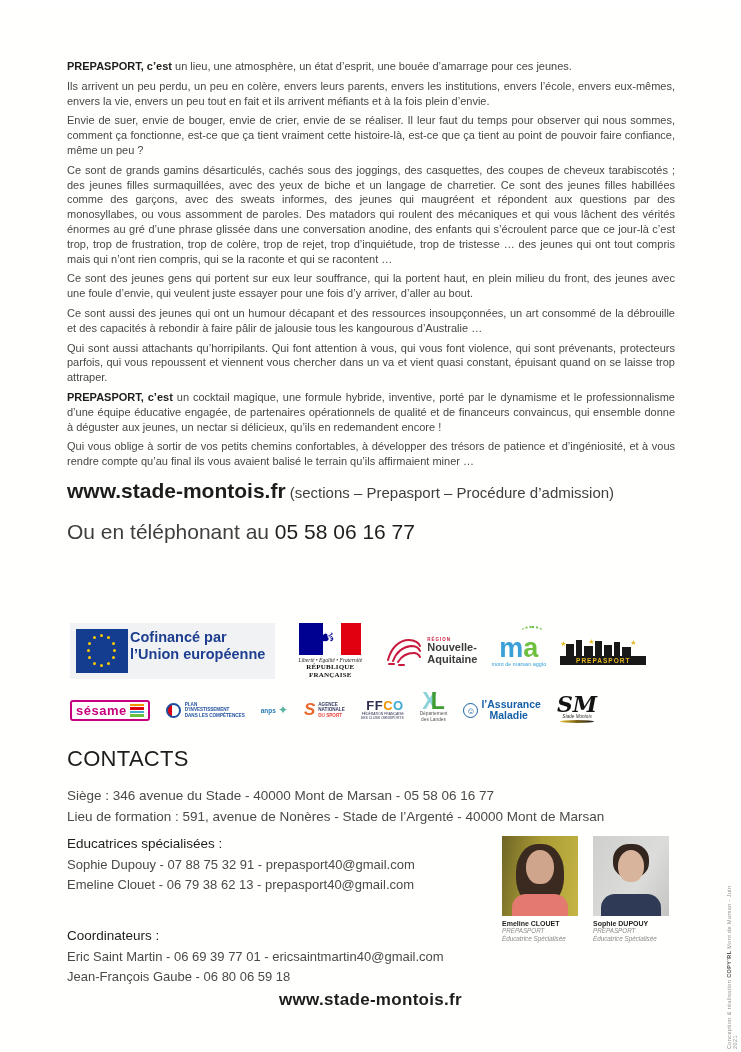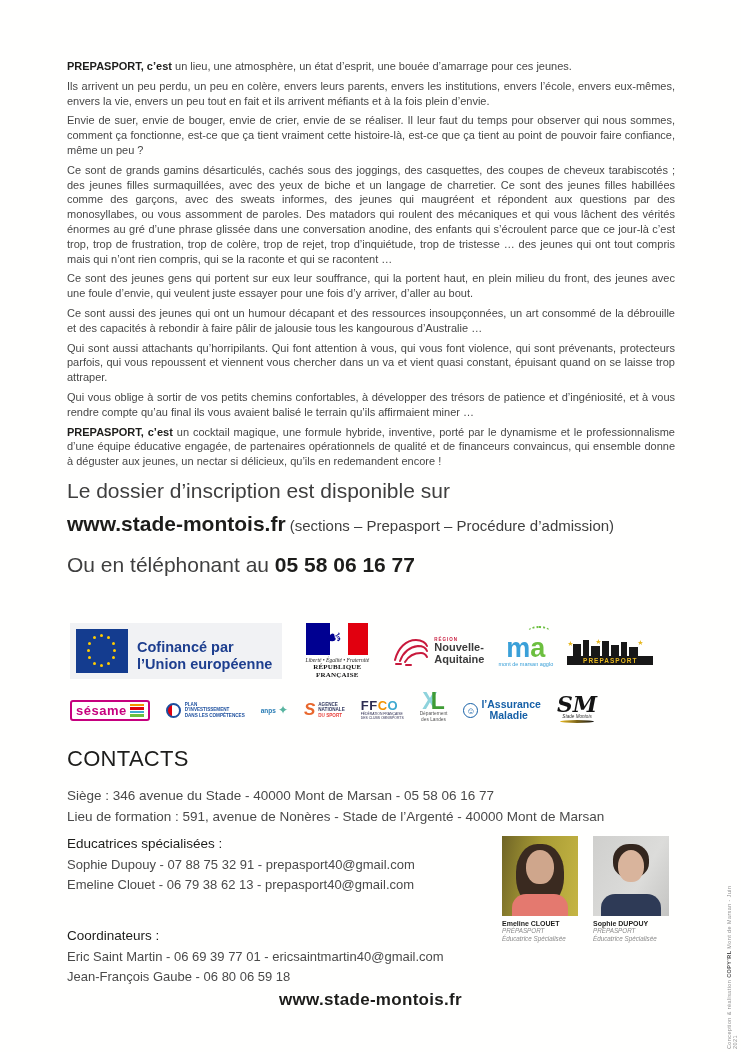--- a/index.html
+++ b/index.html
@@ -12,28 +12,28 @@
   .intro p { font-size:11px; line-height:14.8px; text-align:justify; color:#474747; margin-bottom:5px; }
   .intro p .lead { font-weight:bold; color:#1d1d1b; }
 
   
   .inscription { position:absolute; left:67px; top:470px; width:640px; }
   .inscription h1 { font-size:23px; font-weight:800; color:#1d1d1b; letter-spacing:.3px; margin-bottom:14px; }
   .ins-line { font-size:21px; color:#3f3f3f; line-height:33px; }
   .ins-site { font-size:21px; font-weight:bold; color:#1d1d1b; }
   .ins-note { font-size:15px; color:#3f3f3f; }
   .ins-phone-line { margin-top:6px; }
-  .ins-phone { font-weight:bold; color:#1d1d1b; }
+  .ins-phone { font-weight:normal; color:#1d1d1b; }
 
   
   .logos { position:absolute; left:70px; top:618px; width:610px; }
   .logo-row1 { display:flex; align-items:center; gap:14px; height:58px; }
   .logo-row2 { display:flex; align-items:center; gap:16px; height:48px; margin-top:6px; }
 
-  .eu-logo { display:flex; align-items:flex-end; background:#f1f2f4; padding:6px 10px 6px 6px; gap:9px; height:56px; }
+  .eu-logo { display:flex; align-items:flex-start; background:#f1f2f4; padding:6px 10px 6px 6px; gap:2px; height:56px; }
   .eu-flag { width:52px; height:44px; background:#143c8f; position:relative; flex:none; }
   .eu-text { color:#1e3f8f; font-weight:bold; font-size:14.5px; line-height:17px; }
 
   .rf-logo { width:82px; text-align:center; }
   .rf-flag { width:62px; height:32px; margin:0 auto; display:flex; position:relative; }
   .rf-flag .b { width:38%; background:#000091; } .rf-flag .w { width:30%; background:#fff; } .rf-flag .r { width:32%; background:#e1000f; }
   .rf-marianne { position:absolute; left:18px; top:4px; font-size:20px; color:#000091; line-height:20px; }
   .rf-motto { font-family:"Liberation Serif", serif; font-style:italic; font-size:5.5px; color:#222; margin-top:2px; }
   .rf-name { font-family:"Liberation Serif", serif; font-weight:bold; font-size:7px; color:#111; letter-spacing:.2px; }
 
@@ -65,21 +65,21 @@
 
   .anps-logo { display:flex; align-items:center; gap:2px; }
   .anps-word { font-size:6.5px; font-weight:bold; color:#2a7db5; }
   .anps-star { color:#58b4a0; font-size:12px; line-height:12px; }
 
   .ans-logo { display:flex; align-items:center; gap:3px; }
   .ans-s { font-size:17px; font-weight:800; font-style:italic; color:#e8672d; }
   .ans-text { font-size:4.6px; font-weight:bold; line-height:5.4px; color:#33395f; }
   .ans-text .red { color:#e8413c; }
 
-  .ffco-logo { text-align:left; }
+  .ffco-logo { text-align:right; }
   .ffco-word { font-size:13px; font-weight:800; letter-spacing:.5px; line-height:12px; }
   .ffco-ff { color:#2d2d52; } .ffco-c { color:#f39200; } .ffco-o { color:#3fa9d0; }
   .ffco-cap { font-size:3.4px; color:#2d2d52; line-height:4px; }
 
   .xl-logo { text-align:center; margin-top:-6px; }
   .xl-letters { font-size:23px; font-weight:900; line-height:20px; }
   .xl-x { color:#8ed3dc; } .xl-l { color:#3f9c35; margin-left:-7px; }
   .xl-cap { font-size:4.8px; color:#555; line-height:5.6px; }
 
   .am-logo { display:flex; align-items:center; gap:3px; }
@@ -136,26 +136,25 @@
 <div class="page">
 
   <div class="intro">
     <p><span class="lead">PREPASPORT, c’est</span><span>  un lieu, une atmosphère, un état d’esprit, une bouée d’amarrage pour ces jeunes.</span></p>
     <p><span class="lead"></span><span>Ils arrivent un peu perdu, un peu en colère, envers leurs parents, envers les institutions, envers l’école, envers eux-mêmes, envers la vie, envers un peu tout en fait et ils arrivent méfiants et à la fois plein d’envie.</span></p>
     <p><span class="lead"></span><span>Envie de suer, envie de bouger, envie de crier, envie de se réaliser. Il leur faut du temps pour observer qui nous sommes, comment ça fonctionne, est-ce que ça tient vraiment cette histoire-là, est-ce que ça tient au point de pouvoir faire confiance, même un peu ?</span></p>
     <p><span class="lead"></span><span>Ce sont de grands gamins désarticulés, cachés sous des joggings, des casquettes, des coupes de cheveux tarabiscotés ; des jeunes filles surmaquillées, avec des yeux de biche et un langage de charretier. Ce sont des jeunes filles habillées comme des garçons, avec des sweats informes, des jeunes qui maugréent et répondent aux questions par des monosyllabes, ou vous assomment de paroles. Des matadors qui roulent des mécaniques et qui vous lâchent des vérités énormes au gré d’une phrase glissée dans une conversation anodine, des enfants qui s’écroulent parce que ce jour-là c’est trop, trop de frustration, trop de colère, trop de rejet, trop d’inquiétude, trop de tristesse … des jeunes qui ont tout compris mais qui n’ont rien compris, qui se la raconte et qui se racontent …</span></p>
     <p><span class="lead"></span><span>Ce sont des jeunes gens qui portent sur eux leur souffrance, qui la portent haut, en plein milieu du front, des jeunes avec une foule d’envie, qui veulent juste essayer pour une fois d’y arriver, d’aller au bout.</span></p>
     <p><span class="lead"></span><span>Ce sont aussi des jeunes qui ont un humour décapant et des ressources insoupçonnées, un art consommé de la débrouille et des capacités à rebondir à faire pâlir de jalousie tous les kangourous d’Australie …</span></p>
     <p><span class="lead"></span><span>Qui sont aussi attachants qu’horripilants. Qui font attention à vous, qui vous font violence, qui sont prévenants, protecteurs parfois, qui vous repoussent et viennent vous chercher dans un va et vient quasi constant, épuisant quand on se laisse trop attraper.</span></p>
+    <p><span class="lead">PREPASPORT, c’est</span><span> un cocktail magique, une formule hybride, inventive, porté par le dynamisme et le professionnalisme d’une équipe éducative engagée, de partenaires opérationnels de qualité et de financeurs convaincus, qui ensemble donne à déguster aux jeunes, un nectar si délicieux, qu’ils en redemandent encore !</span></p>
     <p><span class="lead"></span><span>Qui vous oblige à sortir de vos petits chemins confortables, à développer des trésors de patience et d’ingéniosité, et à vous rendre compte qu’au final ils vous avaient balisé le terrain qu’ils affirmaient miner …</span></p>
-    <p><span class="lead">PREPASPORT, c’est</span><span> un cocktail magique, une formule hybride, inventive, porté par le dynamisme et le professionnalisme d’une équipe éducative engagée, de partenaires opérationnels de qualité et de financeurs convaincus, qui ensemble donne à déguster aux jeunes, un nectar si délicieux, qu’ils en redemandent encore !</span></p>
   </div>
 
   <div class="inscription">
-    <div class="ins-line">Le dossier d’inscription est disponible sur</div>
     <div class="ins-line">
       <span class="ins-site">www.stade-montois.fr</span><span class="ins-note"> (sections – Prepasport – Procédure d’admission)</span>
     </div>
     <div class="ins-line ins-phone-line">
       <span>Ou en téléphonant au </span><span class="ins-phone">05 58 06 16 77</span>
     </div>
   </div>
 
   <div class="logos">
     <div class="logo-row1">

